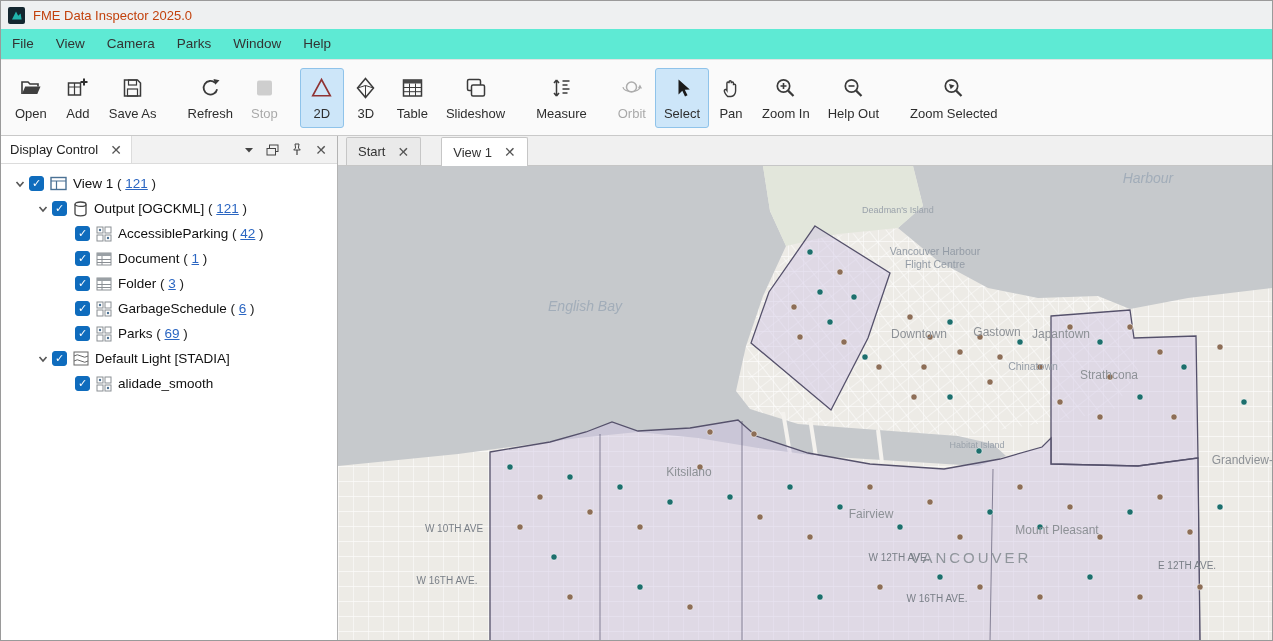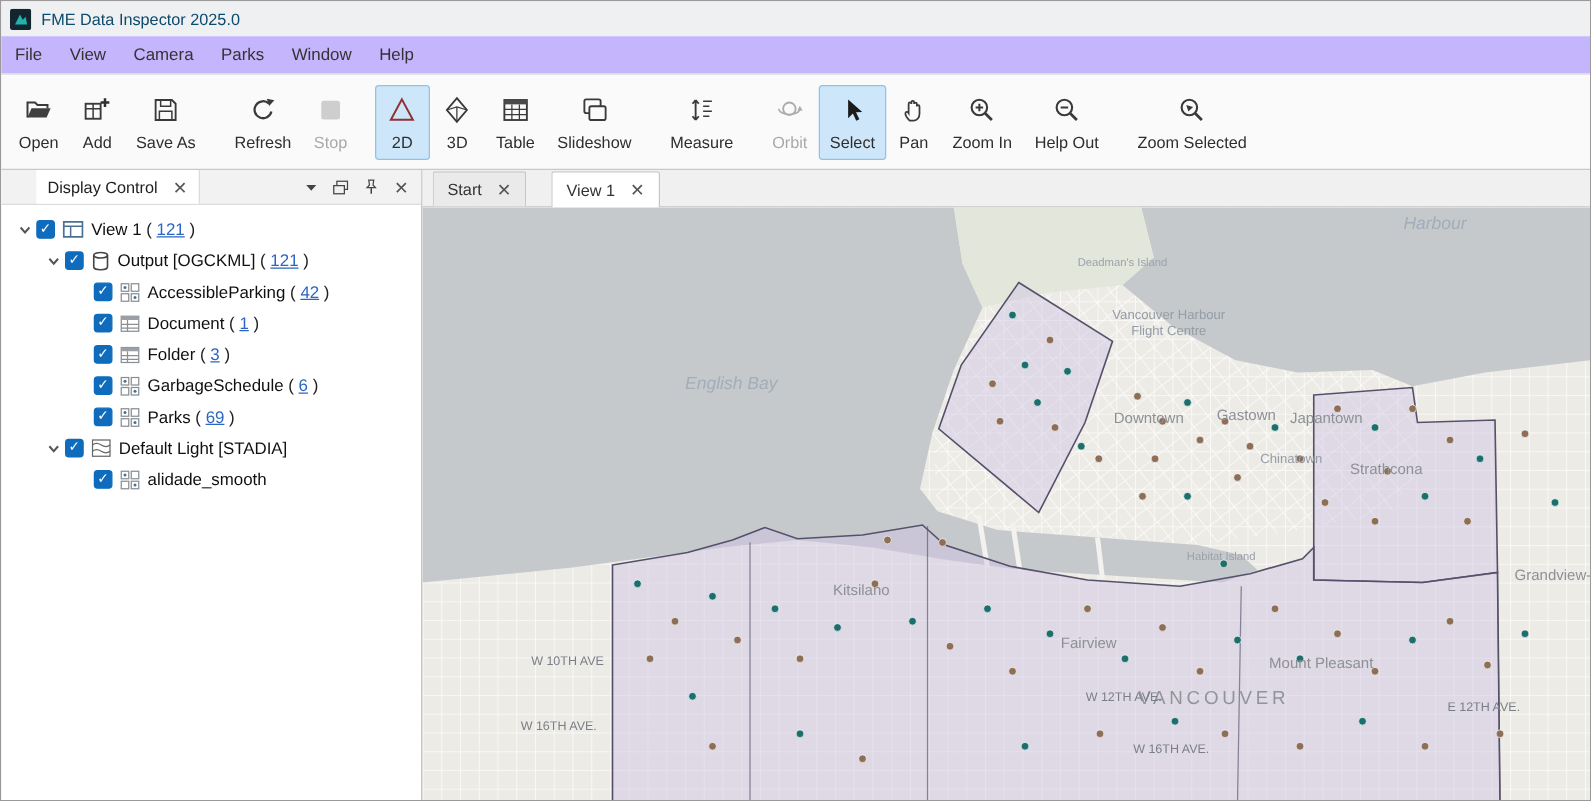--- a/index.html
+++ b/index.html
@@ -2,38 +2,38 @@
 <html><head>
 <meta charset="utf-8">
 <style>
   * { box-sizing: border-box; }
   html,body { margin:0; padding:0; background:#d7d7d7; }
   body { font-family:"Liberation Sans", sans-serif; }
   .app { width:1273px; height:641px; background:#fff; overflow:hidden; display:flex; flex-direction:column; border:1px solid #9a9a9a; }
 
   
   .titlebar { height:28px; background:#eef0f1; display:flex; align-items:center; gap:8px; padding-left:7px; flex:0 0 auto; }
-  .titlebar .title { font-size:13px; color:#0c4a6e; }
+  .titlebar .title { font-size:13px; color:#c2410c; }
 
   
-  .menubar { height:30px; background:#c4b5fd; display:flex; align-items:center; font-size:13.5px; color:#333; flex:0 0 auto; }
+  .menubar { height:30px; background:#5eead4; display:flex; align-items:center; font-size:13.5px; color:#333; flex:0 0 auto; }
   .menu-item { padding:0 11px; line-height:30px; cursor:default; }
 
   
   .toolbar { height:77px; background:#fafafa; border-top:1px solid #e3e3e3; border-bottom:1px solid #c9c9c9; display:flex; align-items:center; padding:5px 5px; flex:0 0 auto; }
   .tbtn { display:flex; flex-direction:column; align-items:center; justify-content:flex-end; gap:4px; padding:5px 8px 6px; border:1px solid transparent; border-radius:3px; font-size:13px; color:#2e2e2e; min-width:44px; cursor:default; }
   .tbtn .ticon { height:28px; display:flex; align-items:center; }
   .tbtn.active { background:#cde6f9; border-color:#8fc3ea; }
   .tbtn.disabled { opacity:.4; }
   .tsep { width:1px; background:#d4d4d4; margin:5px 6px; }
 
   
   .main { flex:1; display:flex; min-height:0; }
   .left { width:337px; flex:0 0 auto; border-right:1px solid #b3b3b3; display:flex; flex-direction:column; background:#fff; }
-  .panel-header { height:28px; background:#f2f2f2; border-bottom:1px solid #dcdcdc; display:flex; align-items:center; font-size:13px; color:#222; flex:0 0 auto;padding-left:28px; }
+  .panel-header { height:28px; background:#f2f2f2; border-bottom:1px solid #dcdcdc; display:flex; align-items:center; font-size:13px; color:#222; flex:0 0 auto; }
   .panel-tab { display:flex; align-items:center; gap:12px; padding:0 9px; height:100%; background:#fff; border-right:1px solid #dcdcdc; }
   .panel-header .spacer { flex:1; }
   .ph-icon { padding:0 6px; display:flex; align-items:center; color:#444; }
   .xglyph { font-size:14px; color:#555; line-height:1; }
 
   
   .tree { flex:1; padding-top:7px; overflow:hidden; }
   .trow { height:25px; display:flex; align-items:center; font-size:13.5px; color:#101010; padding-left:10px; white-space:nowrap; }
   .indent { display:inline-block; height:1px; }
   .expander { width:17px; display:inline-flex; align-items:center; justify-content:center; }

